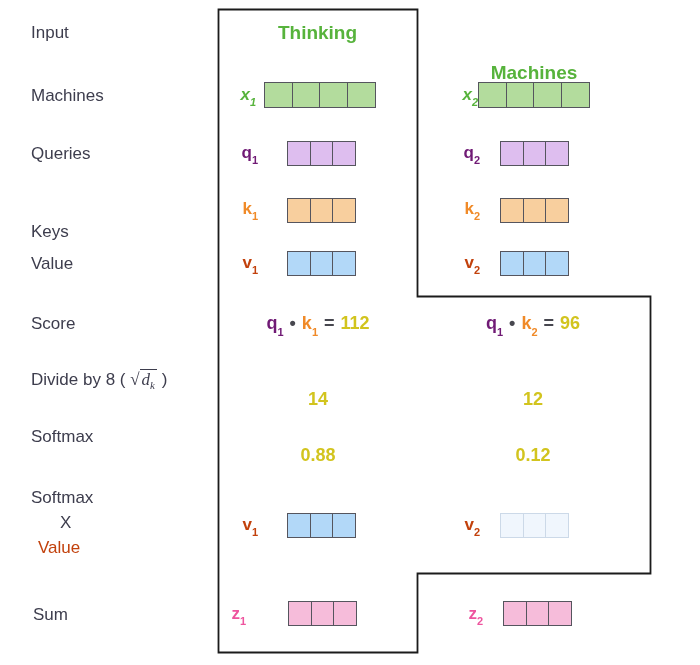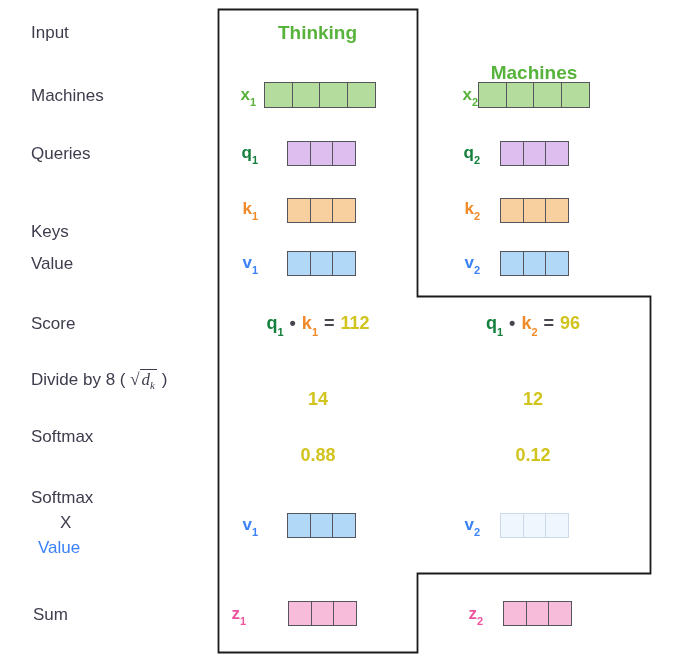--- a/index.html
+++ b/index.html
@@ -7,22 +7,22 @@
     position:relative;width:700px;height:665px;background:#ffffff;overflow:hidden;
     font-family:"Liberation Sans",sans-serif;color:#3d3d4d;
   }
   .outline-svg{position:absolute;left:0;top:0;width:700px;height:665px;}
   .rowlabel{position:absolute;font-size:17px;color:#3d3d4d;white-space:nowrap;}
   .title{position:absolute;top:22px;font-size:19px;font-weight:700;color:#57b33c;text-align:center;}
   .title.thinking{left:218px;width:199px;}
   .title.machines{left:418px;width:232px;margin-top:40px;}
   .vlabel{position:absolute;font-size:17px;font-weight:700;text-align:right;width:30px;white-space:nowrap;}
   .vlabel sub, .score-line sub{font-size:11px;line-height:0;position:relative;bottom:-2px;}
-  .c-green{color:#57b33c;} .c-purple{color:#15803d;} .c-orange{color:#f08a28;}
-  .c-blue{color:#3b82f6;} .c-pink{color:#ee549e;} .c-dark{color:#47474f;}
+  .c-green{color:#57b33c;font-style:italic;} .c-purple{color:#701a75;} .c-orange{color:#f08a28;}
+  .c-blue{color:#c2410c;} .c-pink{color:#ee549e;} .c-dark{color:#47474f;}
   .c-yellow{color:#d2c41e;margin-top:19px;}
   .vec{position:absolute;display:flex;}
   .vec .cell{width:24px;height:25px;border:1.5px solid #55555e;background:#fff;box-sizing:border-box;}
   .vec .cell + .cell{margin-left:-1.5px;}
   .vec.big .cell{width:29px;height:26px;}
   .vec.f-green .cell{background:#b3dc9d;}
   .vec.f-purple .cell{background:#debeef;}
   .vec.f-orange .cell{background:#f8cf9e;}
   .vec.f-blue .cell{background:#b2d8f8;}
   .vec.f-pink .cell{background:#f6bcda;}

